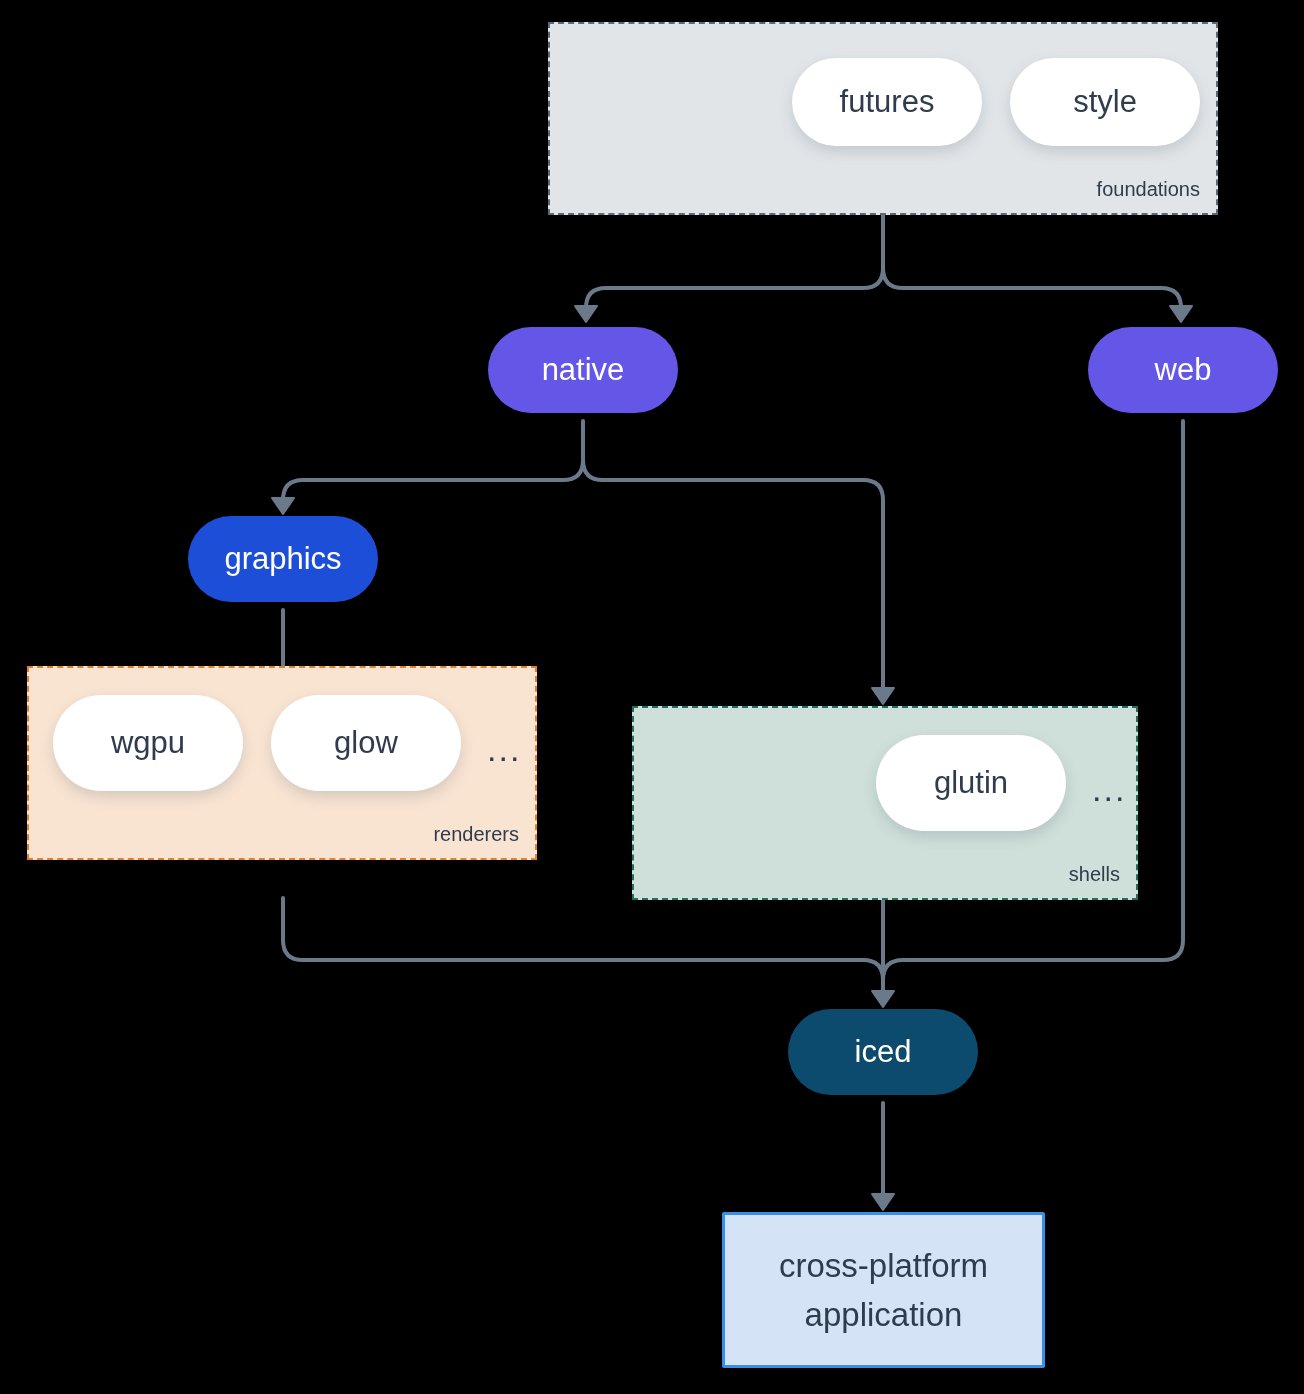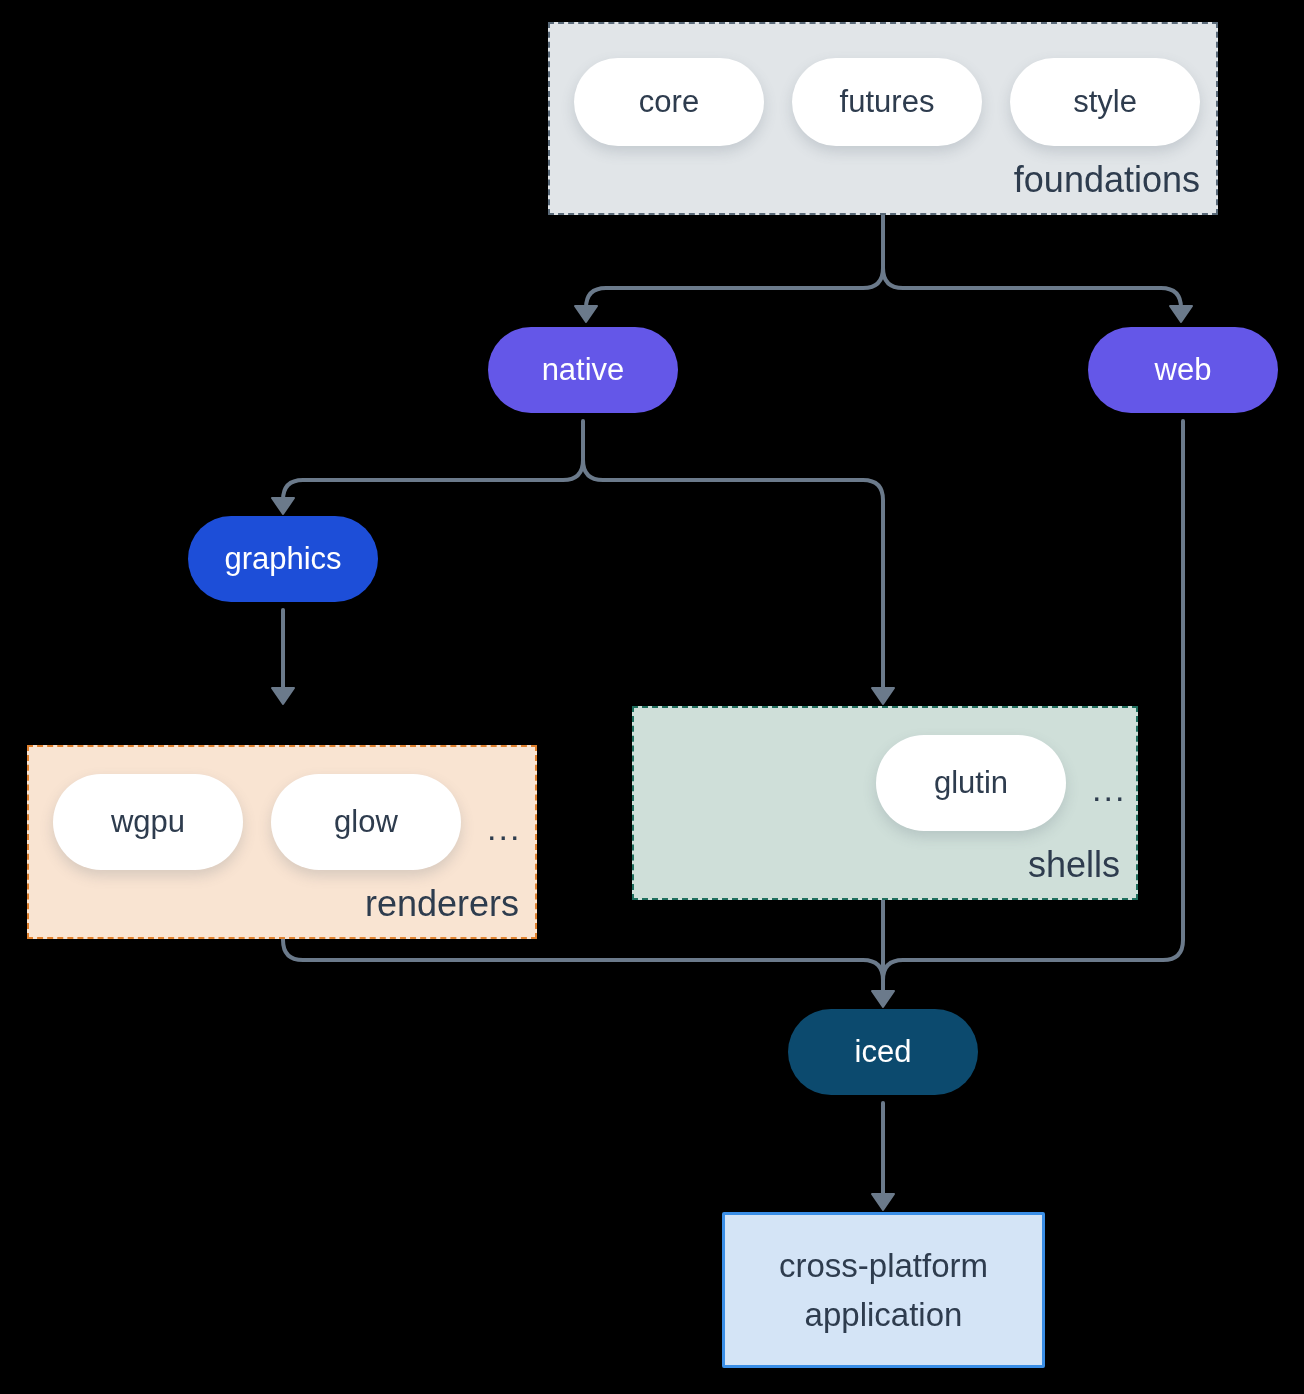--- a/index.html
+++ b/index.html
@@ -8,23 +8,23 @@
     width:1304px;height:1394px;
     background:#000;
     font-family:"Liberation Sans", sans-serif;
     overflow:hidden;
   }
   .connectors{position:absolute;left:0;top:0;width:1304px;height:1394px;}
 
   
   .group{position:absolute;box-sizing:border-box;border:2px dashed #5a6a79;}
   .group.foundations{left:548px;top:22px;width:670px;height:193px;background:#e1e5e8;border-color:#5a6a79;}
-  .group.renderers{left:27px;top:745px;width:510px;height:194px;background:#f9e4d2;border-color:#e0812e;}
+  .group.renderers{left:27px;top:666px;width:510px;height:194px;background:#f9e4d2;border-color:#e0812e;}
   .group.shells{left:632px;top:706px;width:506px;height:194px;background:#cfdfd9;border-color:#1f6f5e;}
-  .group-label{position:absolute;right:16px;bottom:12px;font-size:36px;color:#2e3c4e;}
+  .group-label{position:absolute;right:16px;bottom:12px;font-size:20px;color:#2e3c4e;}
 
   
   .pill{
     position:absolute;display:flex;align-items:center;justify-content:center;
     border-radius:48px;font-size:31px;color:#2e3c4e;
   }
   .pill.white{background:#ffffff;box-shadow:0 6px 14px rgba(80,95,110,0.20);}
   .pill.inbox{width:190px;height:96px;top:27px;}
   .pill.top{width:190px;height:88px;top:34px;}
   .pill.p1{left:24px;}  .pill.p2{left:242px;}  .pill.p3{left:460px;}
@@ -76,23 +76,20 @@
       <path d="M1170 306 L1192 306 L1181 322 Z"></path>
       <path d="M272 498 L294 498 L283 514 Z"></path>
       <path d="M872 688 L894 688 L883 704 Z"></path>
       <path d="M272 688 L294 688 L283 704 Z"></path>
       <path d="M872 991 L894 991 L883 1007 Z"></path>
       <path d="M872 1194 L894 1194 L883 1210 Z"></path>
     </g>
   </svg>
 
   <div class="group foundations">
-    <div class="pill white top p1">
-      <span>core</span>
-    </div>
     <div class="pill white top p3">
       <span>style</span>
     </div>
     <div class="pill white top p2">
       <span>futures</span>
     </div>
     <div class="group-label">foundations</div>
   </div>
 
   <div class="pill node purple native">

